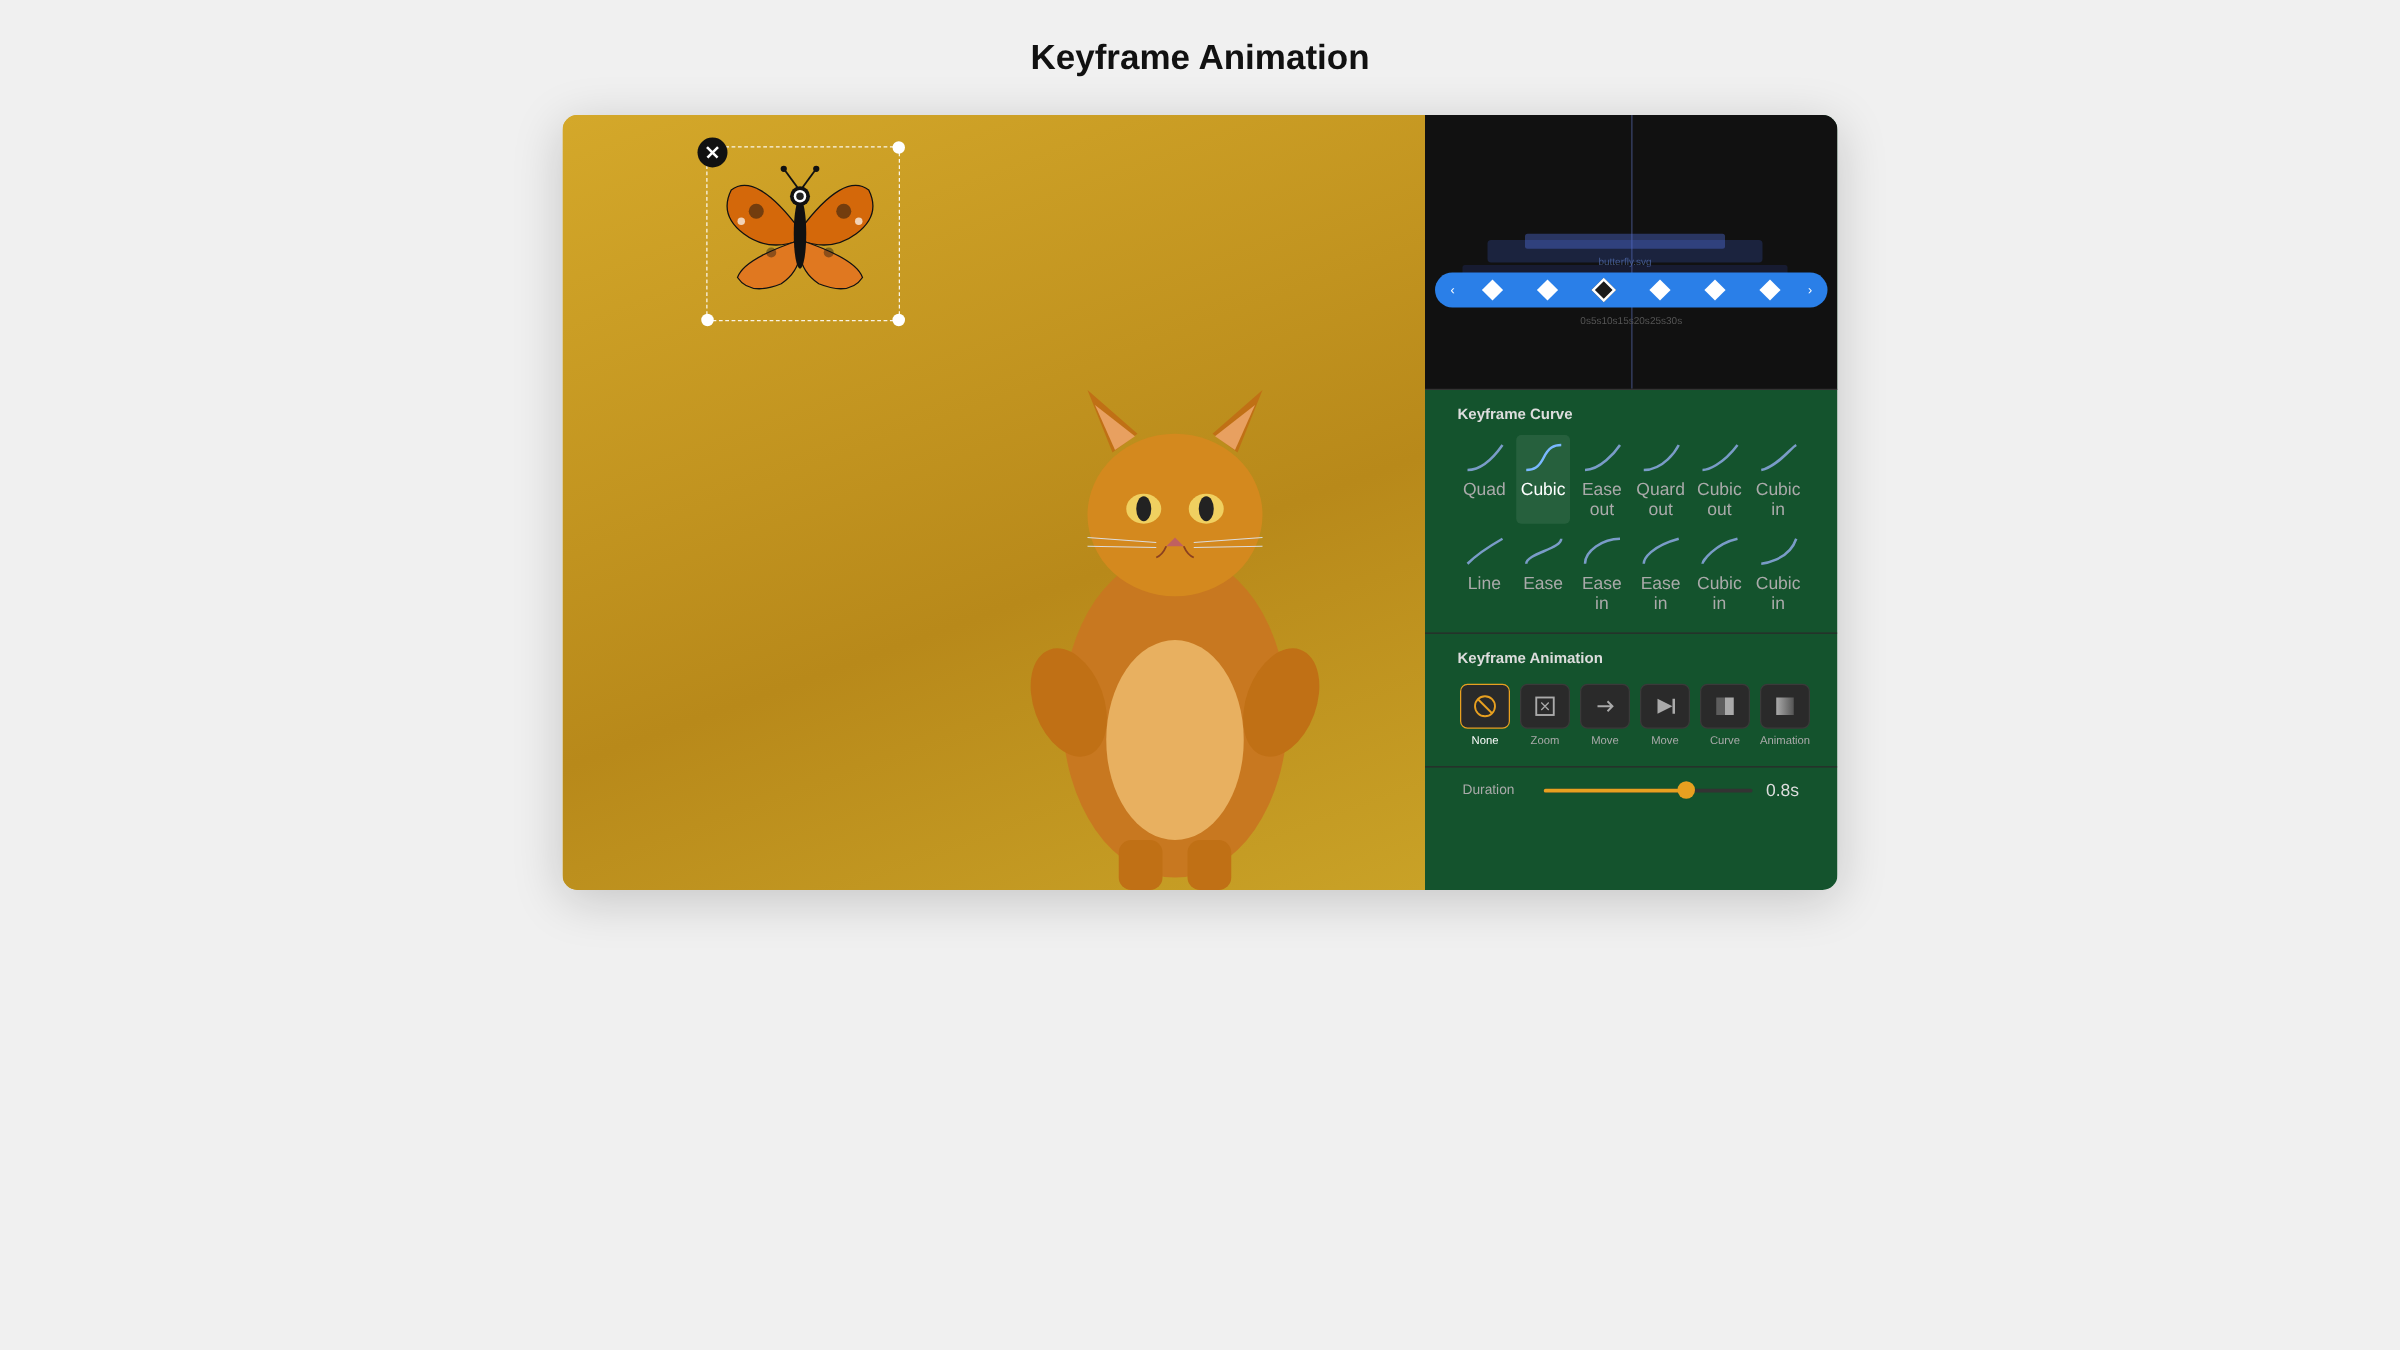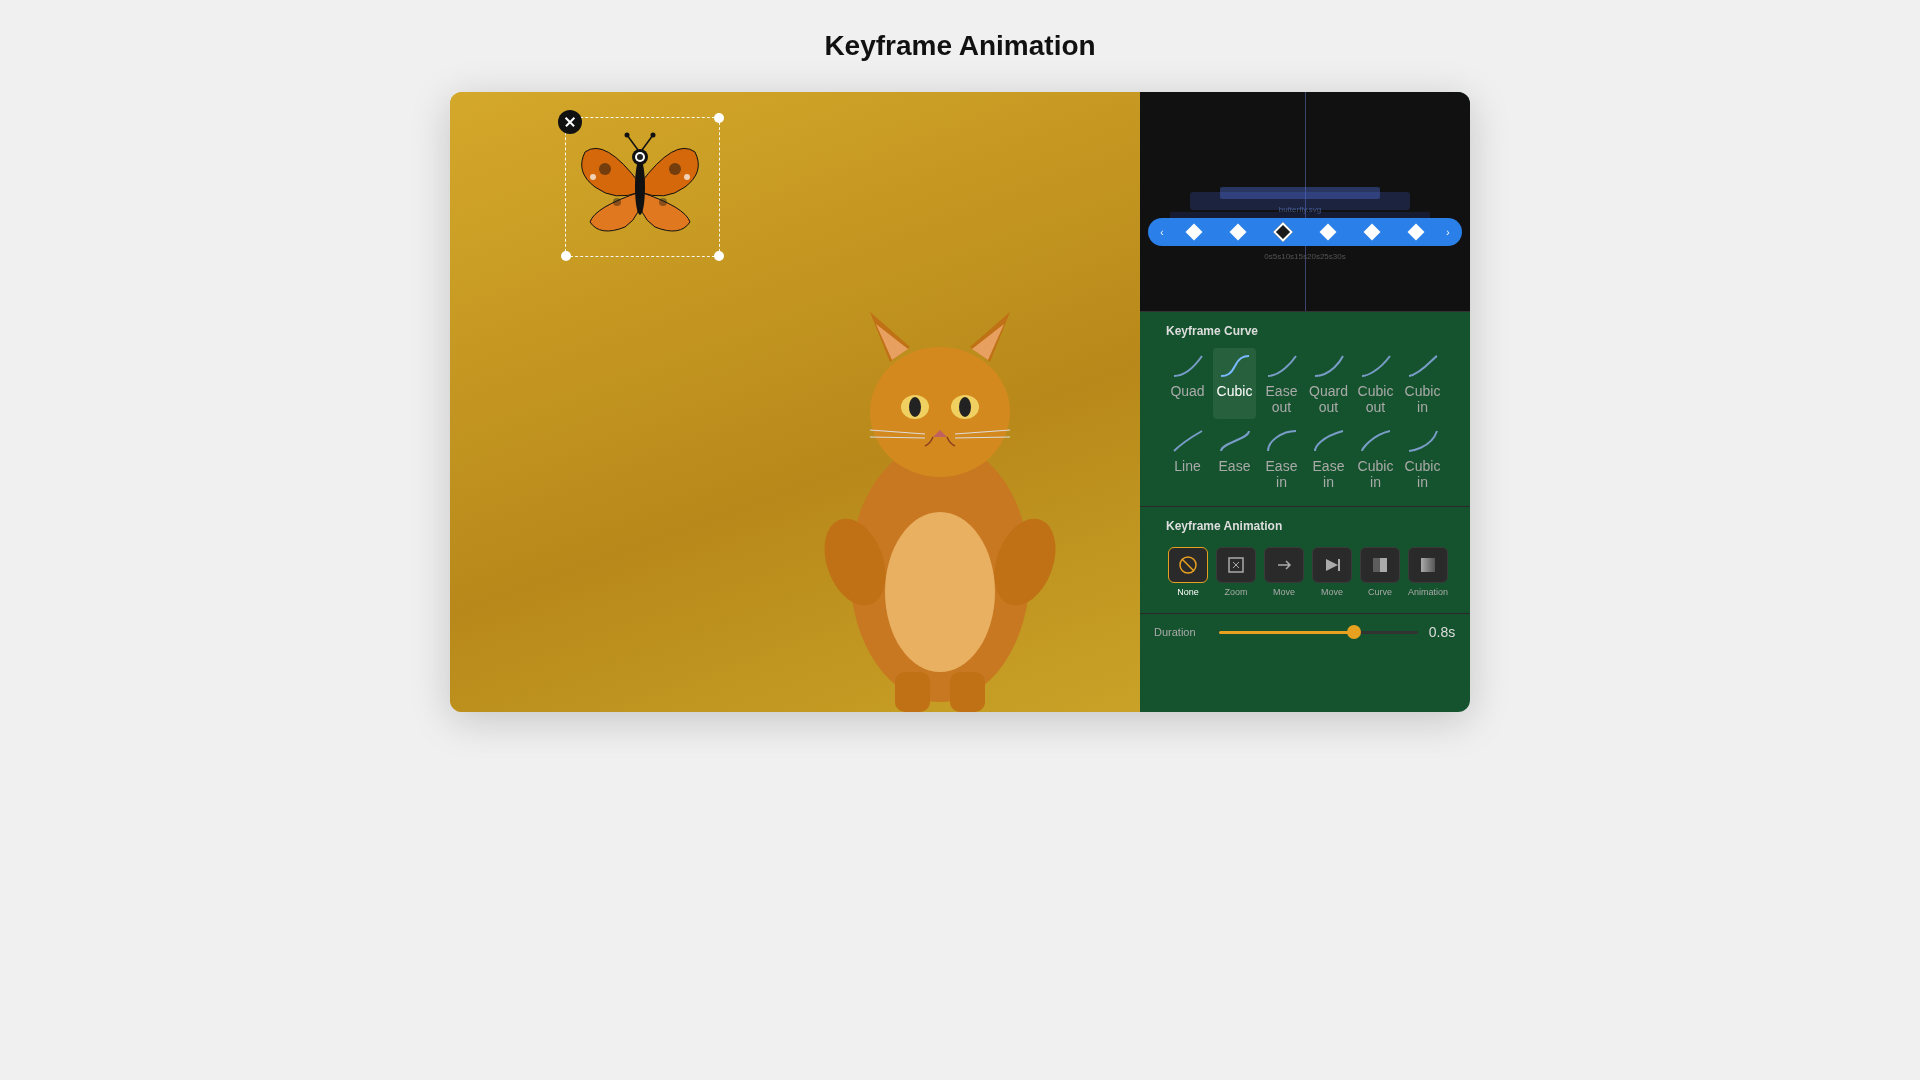--- a/index.html
+++ b/index.html
@@ -267,21 +267,21 @@
     }
     .anim-item.selected .anim-label {
       color: #fff;
     }
 
     
     .duration-row {
       display: flex;
       align-items: center;
       gap: 10px;
-      padding: 10px 14px;
+      padding: 10px 30px;
     }
     .duration-label {
       font-size: 11px;
       color: #aaa;
       width: 55px;
       flex-shrink: 0;
     }
     .duration-slider-track {
       flex: 1;
       height: 3px;

